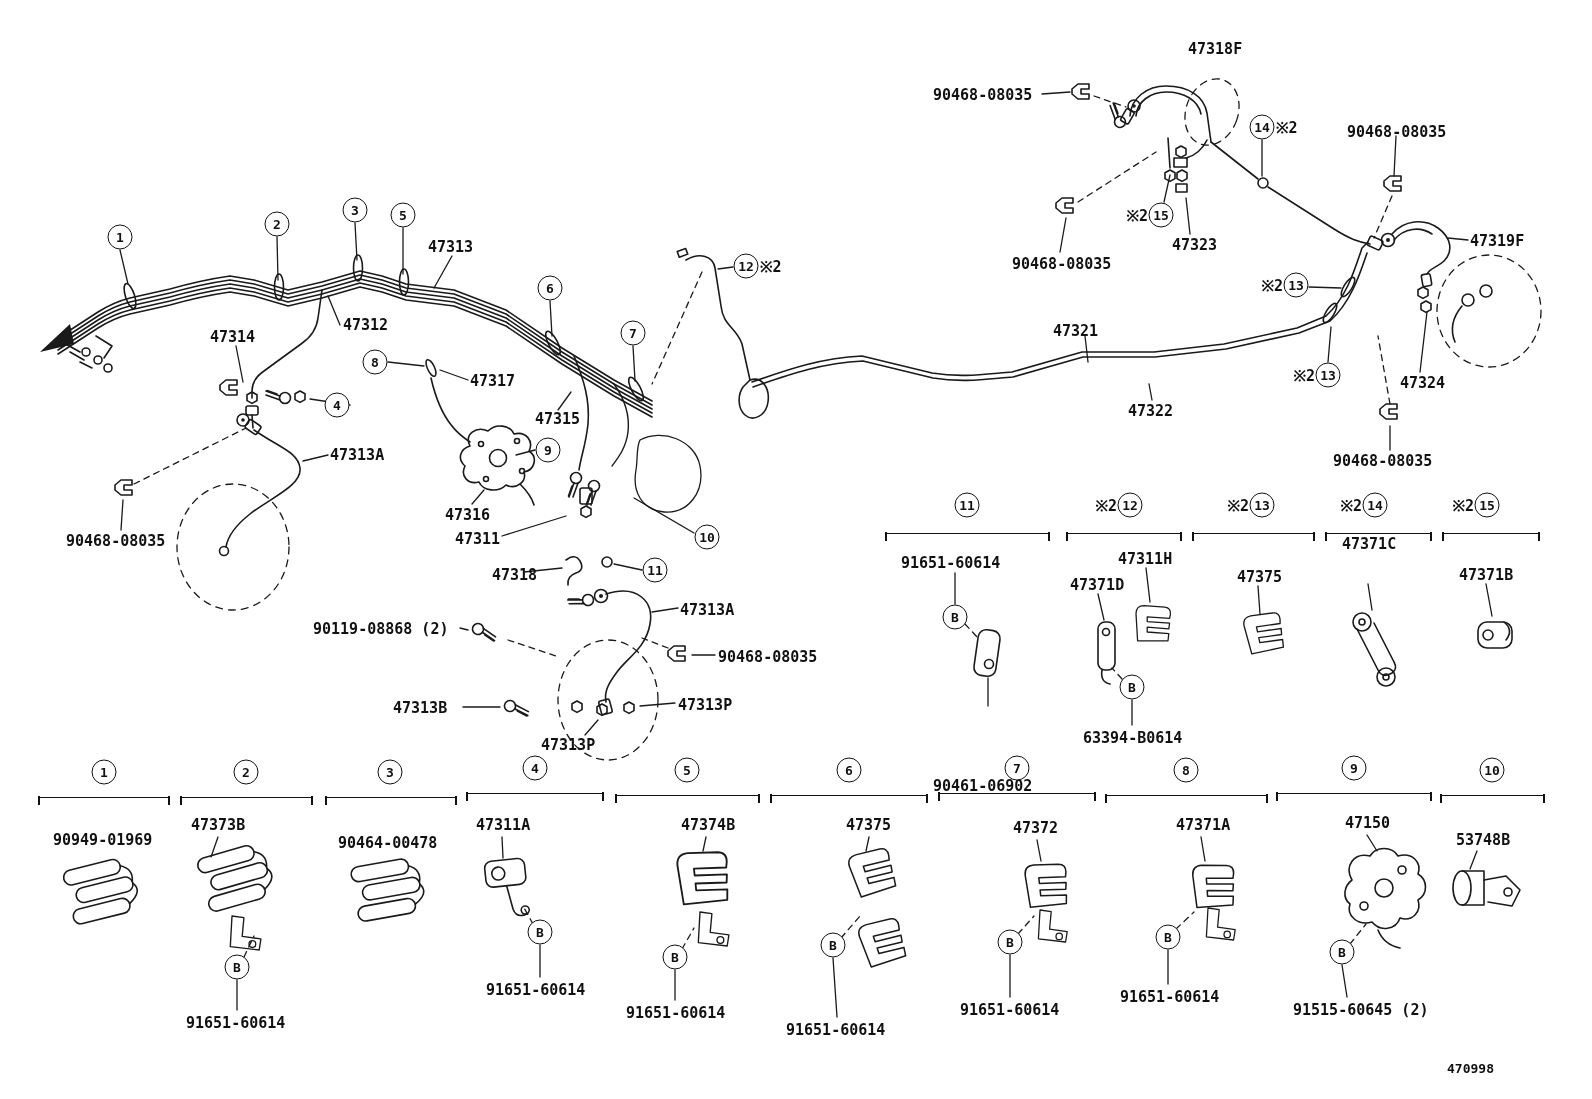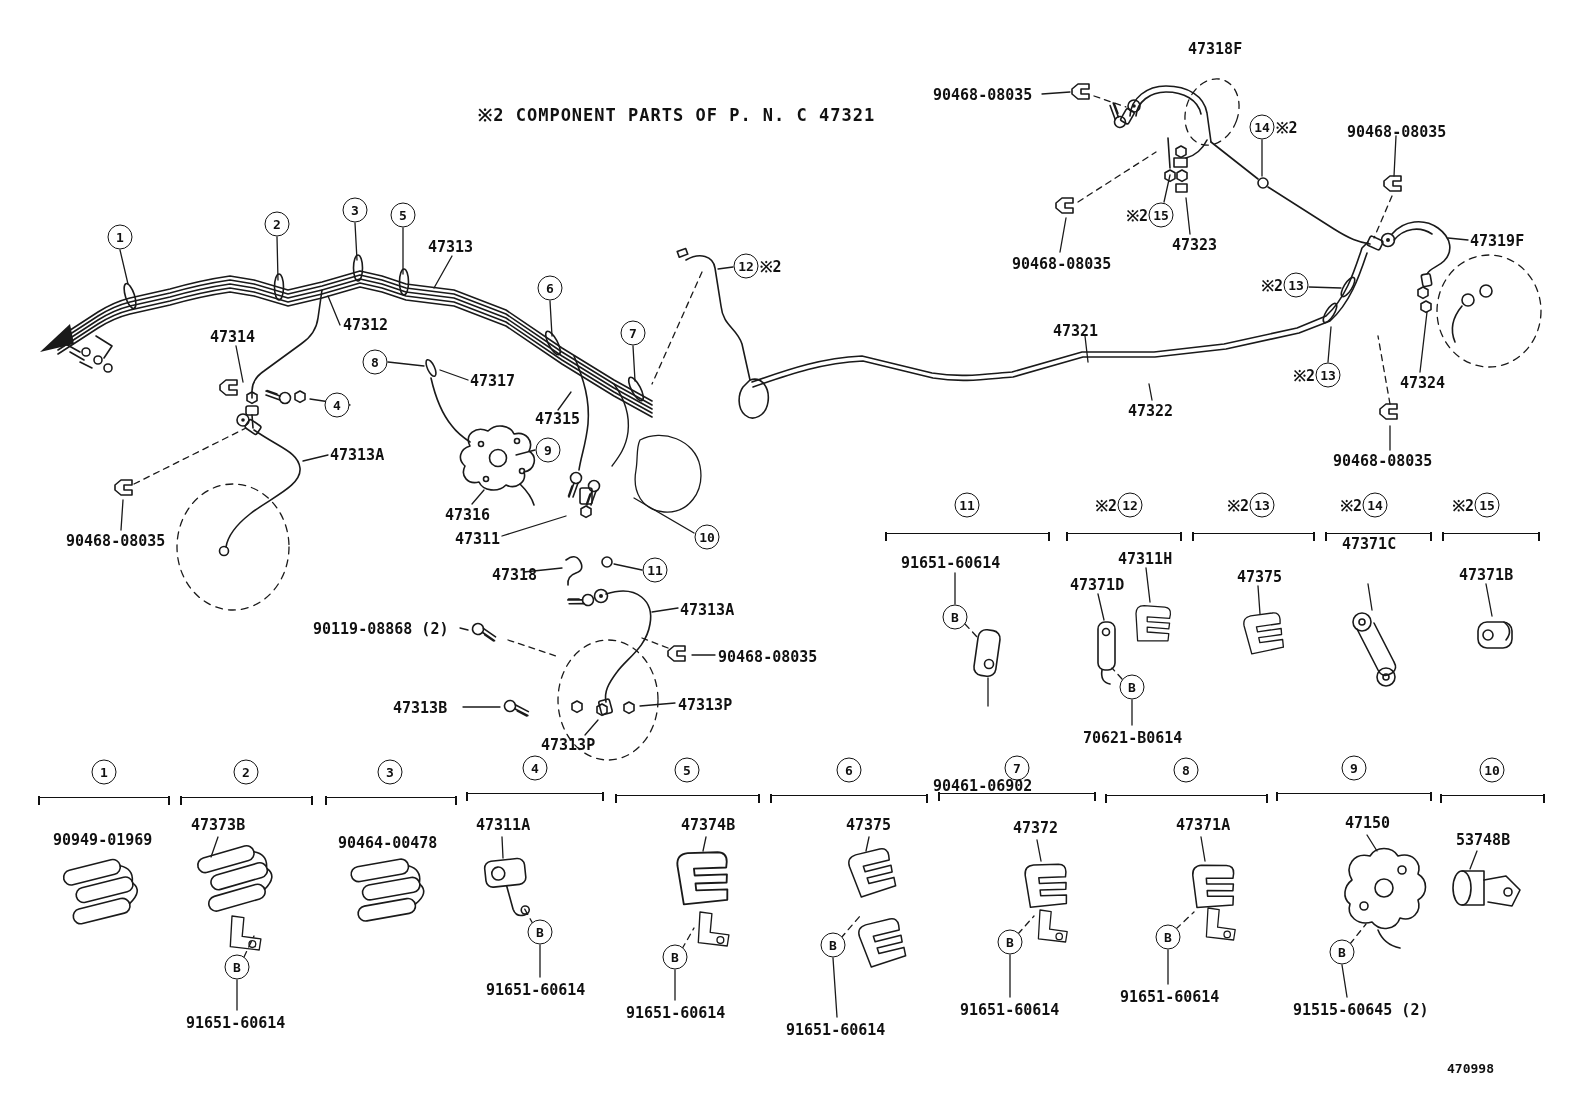--- a/index.html
+++ b/index.html
@@ -352,21 +352,20 @@
       </g>
       <g>
         <ellipse cx="1462" cy="888" rx="9" ry="17"></ellipse>
         <path d="M1462,871 L1484,871 L1484,905 L1462,905"></path>
         <path d="M1484,880 L1506,876 L1520,890 L1512,906 L1488,902"></path>
         <circle cx="1508" cy="892" r="4"></circle>
       </g>
     </g>
   </svg>
 
-  <div class="title" style="left:478px; top:103px;">※2 COMPONENT PARTS OF P. N. C 47321</div>
   <div class="part-label doc-number" style="left:1447px; top:1061px;">470998</div>
 
   <div id="annotation-layer">
       <div class="part-label" style="left: 1188px; top: 40px;">47318F</div>
       <div class="part-label" style="left: 933px; top: 86px;">90468-08035</div>
       <div class="part-label" style="left: 1347px; top: 123px;">90468-08035</div>
       <div class="part-label" style="left: 1172px; top: 236px;">47323</div>
       <div class="part-label" style="left: 1012px; top: 255px;">90468-08035</div>
       <div class="part-label" style="left: 1470px; top: 232px;">47319F</div>
       <div class="part-label" style="left: 1053px; top: 322px;">47321</div>
@@ -389,21 +388,21 @@
       <div class="part-label" style="left: 393px; top: 699px;">47313B</div>
       <div class="part-label" style="left: 678px; top: 696px;">47313P</div>
       <div class="part-label" style="left: 541px; top: 736px;">47313P</div>
       <div class="part-label" style="left: 901px; top: 554px;">91651-60614</div>
       <div class="part-label" style="left: 1118px; top: 550px;">47311H</div>
       <div class="part-label" style="left: 1070px; top: 576px;">47371D</div>
       <div class="part-label" style="left: 1237px; top: 568px;">47375</div>
       <div class="part-label" style="left: 1342px; top: 535px;">47371C</div>
       <div class="part-label" style="left: 1459px; top: 566px;">47371B</div>
       <div class="part-label" style="left: 933px; top: 737px; margin-top: 40px;">90461-06902</div>
-      <div class="part-label" style="left: 1083px; top: 729px;">70621-B0614</div>
+      <div class="part-label" style="left: 1083px; top: 729px;">63394-B0614</div>
       <div class="part-label" style="left: 53px; top: 831px;">90949-01969</div>
       <div class="part-label" style="left: 191px; top: 816px;">47373B</div>
       <div class="part-label" style="left: 338px; top: 834px;">90464-00478</div>
       <div class="part-label" style="left: 476px; top: 816px;">47311A</div>
       <div class="part-label" style="left: 681px; top: 816px;">47374B</div>
       <div class="part-label" style="left: 846px; top: 816px;">47375</div>
       <div class="part-label" style="left: 1013px; top: 819px;">47372</div>
       <div class="part-label" style="left: 1176px; top: 816px;">47371A</div>
       <div class="part-label" style="left: 1345px; top: 814px;">47150</div>
       <div class="part-label" style="left: 1456px; top: 831px;">53748B</div>

